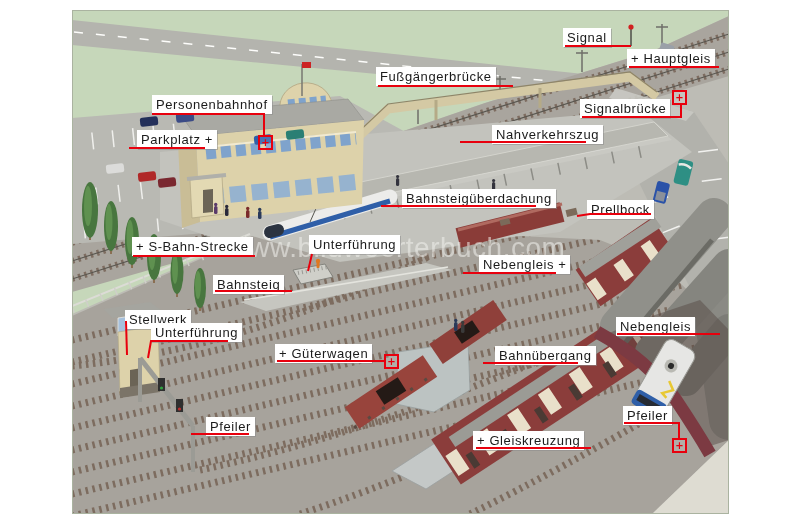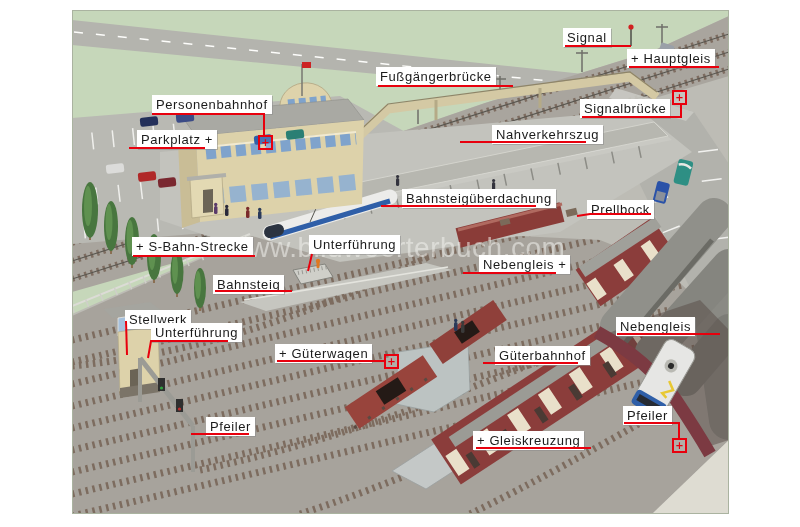--- a/index.html
+++ b/index.html
@@ -358,21 +358,21 @@
 <div class="lbl" style="left:492px;top:125px">Nahverkehrszug</div>
 <div class="lbl" style="left:402px;top:189px">Bahnsteigüberdachung</div>
 <div class="lbl" style="left:587px;top:200px">Prellbock</div>
 <div class="lbl" style="left:132px;top:237px">+ S-Bahn-Strecke</div>
 <div class="lbl" style="left:309px;top:235px">Unterführung</div>
 <div class="lbl" style="left:479px;top:255px">Nebengleis +</div>
 <div class="lbl" style="left:213px;top:275px">Bahnsteig</div>
 <div class="lbl" style="left:125px;top:310px">Stellwerk</div>
 <div class="lbl" style="left:151px;top:323px">Unterführung</div>
 <div class="lbl" style="left:275px;top:344px">+ Güterwagen</div>
-<div class="lbl" style="left:495px;top:346px">Güterbahnhof</div>
+<div class="lbl" style="left:495px;top:346px">Bahnübergang</div>
 <div class="lbl" style="left:616px;top:317px">Nebengleis</div>
 <div class="lbl" style="left:623px;top:406px">Pfeiler</div>
 <div class="lbl" style="left:206px;top:417px">Pfeiler</div>
 <div class="lbl" style="left:473px;top:431px">+ Gleiskreuzung</div>
 
 <div class="plus" style="left:258px;top:135px">+</div>
 <div class="plus" style="left:672px;top:90px">+</div>
 <div class="plus" style="left:384px;top:354px">+</div>
 <div class="plus" style="left:672px;top:438px">+</div>
 

